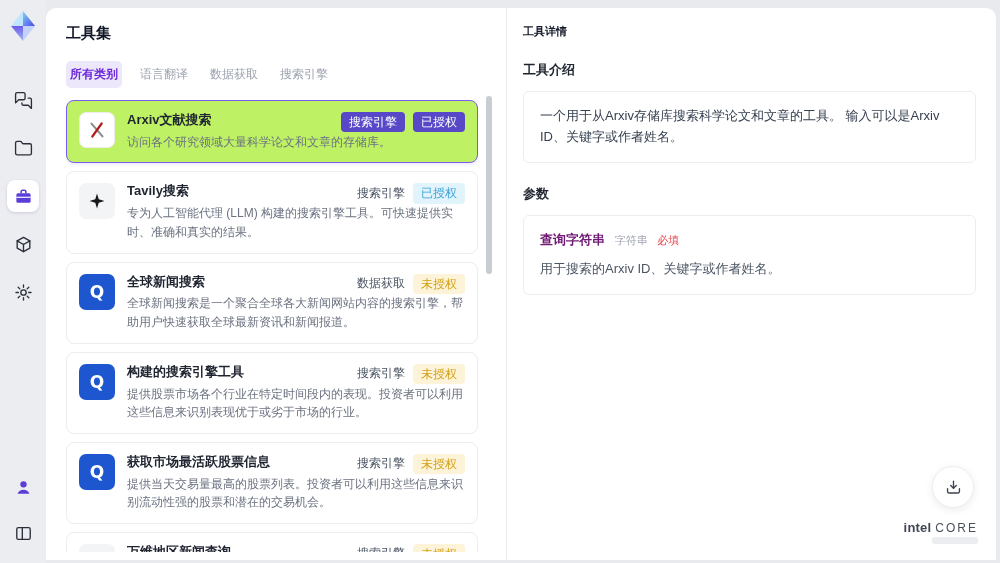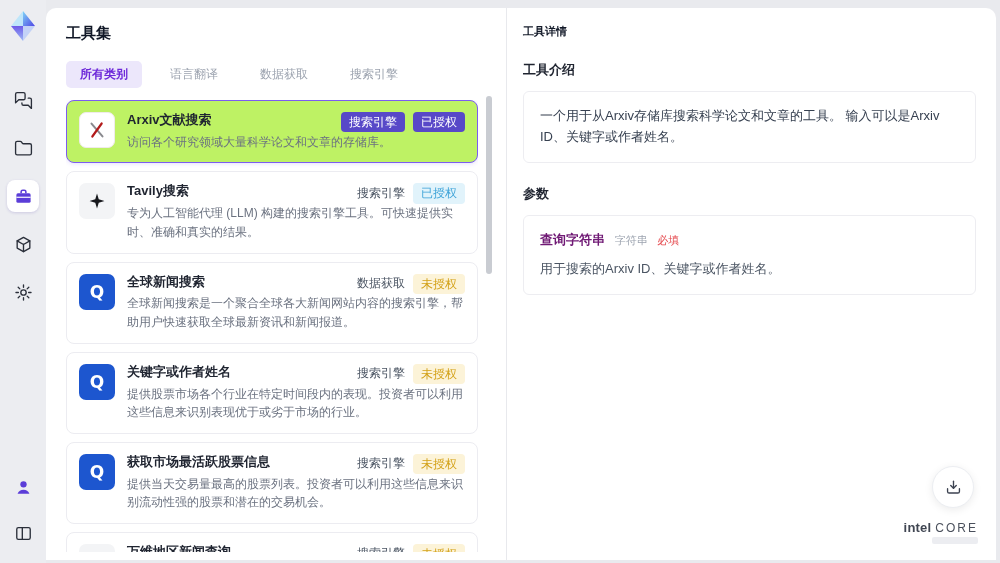--- a/index.html
+++ b/index.html
@@ -23,21 +23,21 @@
   .rail-btn svg { width:19px; height:19px; }
   .rail-bottom { margin-top:auto; display:flex; flex-direction:column; align-items:center; gap:14px; margin-bottom:14px; }
   
   .panel {
     position:absolute; left:46px; top:8px; right:4px; bottom:3px;
     background:#ffffff; border-radius:10px 10px 0 0; overflow:hidden; display:flex;
   }
   .left-col { width:460px; padding:16px 0 0 20px; position:relative; }
   .page-title { font-size:15px; font-weight:bold; color:#111827; }
   .tabs { display:flex; gap:14px; margin-top:18px; align-items:center; }
-  .tab { font-size:12px; color:#9ca3af; padding:5px 14px; border-radius:5px; cursor:pointer; white-space:nowrap; }
+  .tab { font-size:12px; color:#9ca3af; padding:5px 4px; border-radius:5px; cursor:pointer; white-space:nowrap; }
   .tab.active { background:#ece7fb; color:#6d28d9; font-weight:bold; }
   .tool-list { margin-top:12px; width:412px; display:flex; flex-direction:column; gap:8px; height:452px; overflow:hidden; }
   .card {
     position:relative; background:#fff; border:1px solid #ececf1; border-radius:8px;
     padding:11px 12px; display:flex; gap:12px; cursor:pointer;
   }
   .card.selected { background:#bef264; border:1.5px solid #7c5cf0; box-shadow:0 1px 4px rgba(124,92,240,.18); }
   .tool-ico {
     width:36px; height:36px; border-radius:7px; flex:0 0 36px;
     display:flex; align-items:center; justify-content:center; overflow:hidden;
@@ -211,21 +211,21 @@
           <span class="cat-text">数据获取</span>
           <span class="badge badge-yellow">未授权</span>
         </div>
       </div>
 
       <div class="card">
         <div class="tool-ico ico-blue">
             <span class="q">Q</span>
           </div>
         <div class="tool-body">
-          <div class="tool-name">关键字或作者姓名</div>
+          <div class="tool-name">构建的搜索引擎工具</div>
           <div class="tool-desc">提供股票市场各个行业在特定时间段内的表现。投资者可以利用这些信息来识别表现优于或劣于市场的行业。</div>
         </div>
         <div class="card-tags">
           <span class="cat-text">搜索引擎</span>
           <span class="badge badge-yellow">未授权</span>
         </div>
       </div>
 
       <div class="card">
         <div class="tool-ico ico-blue">

